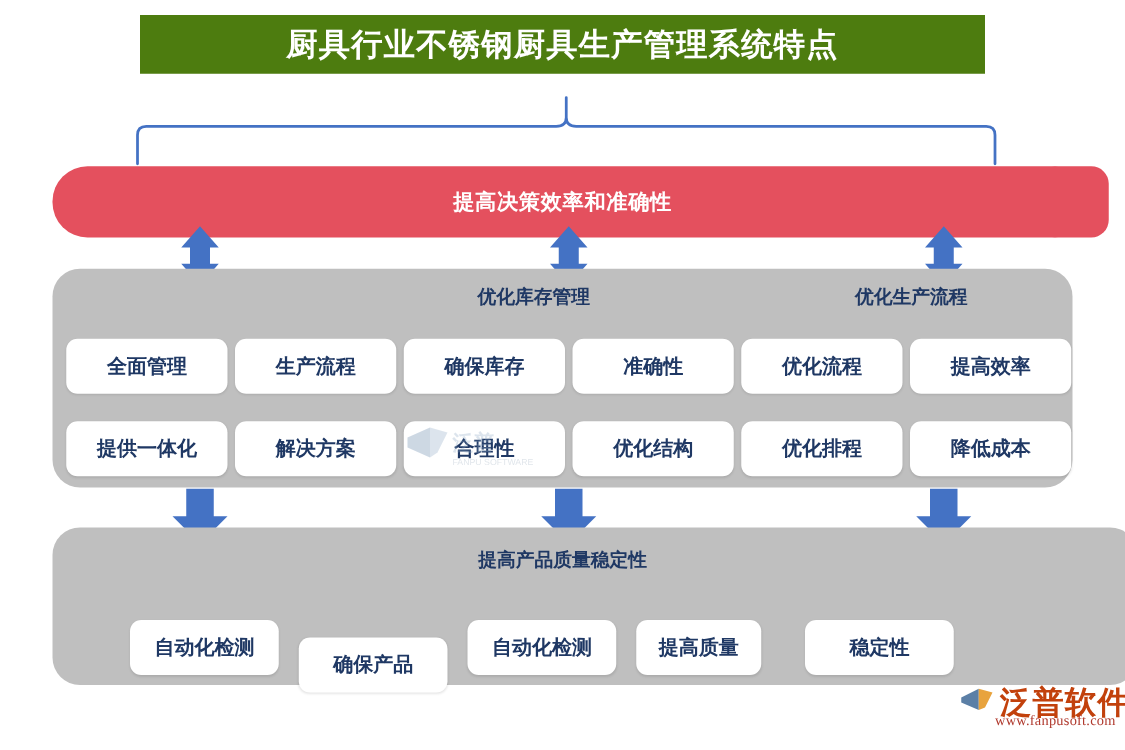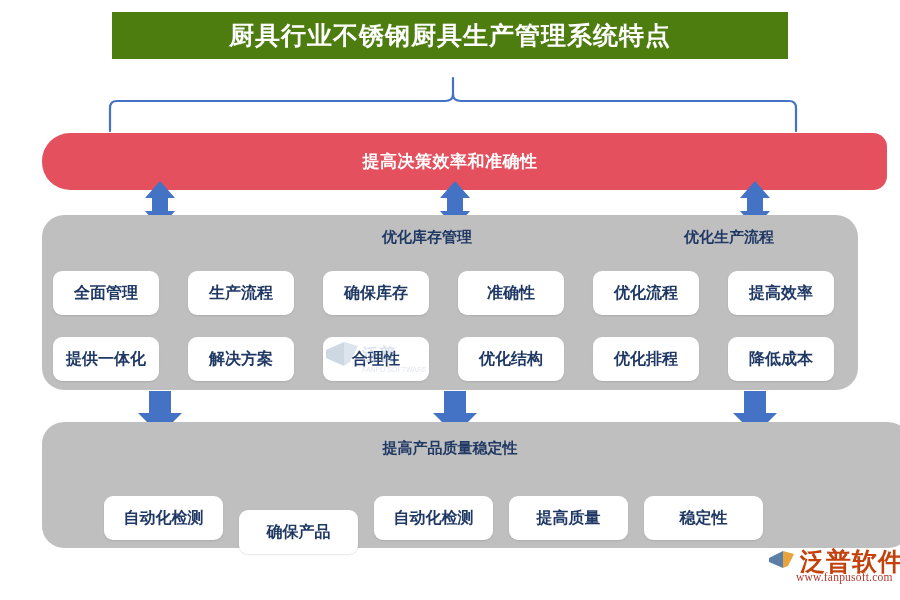--- a/index.html
+++ b/index.html
@@ -60,21 +60,21 @@
   #head-bot{left:0;width:816px;top:4px;}
 
   
   .chip{
     position:absolute;background:#FFFFFF;border-radius:9px;
     display:flex;align-items:center;justify-content:center;
     color:#1F3864;font-size:16px;font-weight:bold;white-space:nowrap;
     box-shadow:0 1px 2px rgba(0,0,0,.10);
     z-index:3;
   }
-  .chip.r1,.chip.r2{width:106px;height:44px;}
+  .chip.r1,.chip.r2{width:129px;height:44px;}
   .chip.rb{height:44px;}
 
   
   .watermark{
     position:absolute;left:324px;top:336px;width:118px;height:40px;
     opacity:.30;z-index:4;pointer-events:none;
   }
 
   
   .logo{position:absolute;left:768px;top:545px;width:124px;height:46px;}
@@ -151,21 +151,21 @@
     </g>
   </svg>
 
   <div class="panel" id="panel-bot">
     <div class="panel-head" id="head-bot">提高产品质量稳定性</div>
   </div>
 
   <div class="chip rb" style="left:104px;top:496px;width:119px">自动化检测</div>
   <div class="chip rb" style="left:239px;top:510px;width:119px">确保产品</div>
   <div class="chip rb" style="left:374px;top:496px;width:119px">自动化检测</div>
-  <div class="chip rb" style="left:509px;top:496px;width:119px">提高质量</div>
+  <div class="chip rb" style="left:509px;top:496px;width:100px">提高质量</div>
   <div class="chip rb" style="left:644px;top:496px;width:119px">稳定性</div>
 
   <div class="logo">
     <svg class="mark" viewBox="0 0 28 24" xmlns="http://www.w3.org/2000/svg">
       <path d="M1,11 L15,4 L15,21 L1,15 Z" fill="#5B7FA6"></path>
       <path d="M15,4 L26,7 L20,19 L15,21 Z" fill="#E8A33D"></path>
     </svg>
     <div class="cn">泛普软件</div>
     <div class="url">www.fanpusoft.com</div>
   </div>

